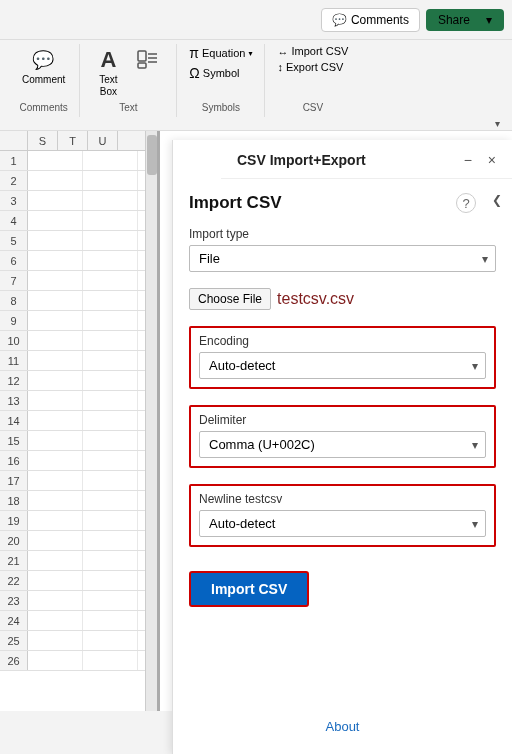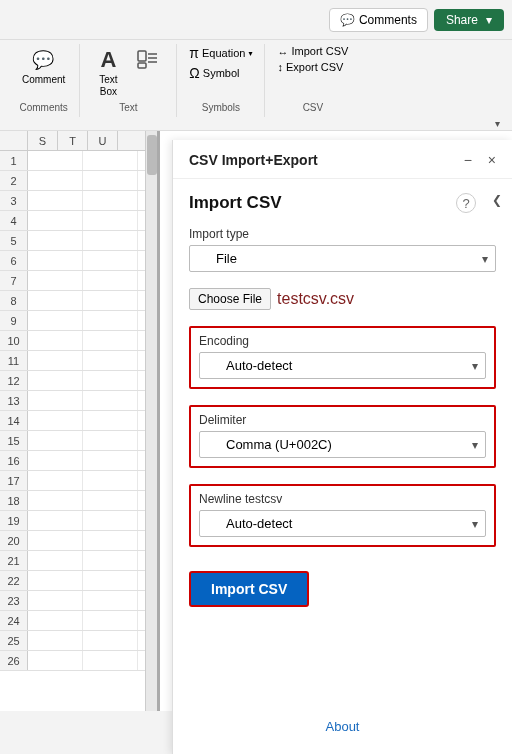--- a/index.html
+++ b/index.html
@@ -34,29 +34,29 @@
       border-radius: 4px;
       padding: 4px 10px;
       font-size: 12px;
       cursor: pointer;
       display: flex;
       align-items: center;
       gap: 4px;
     }
     .btn-share {
       background: #217346;
-      color: #ffffff;
+      color: #000000;
       border: none;
       border-radius: 4px;
       padding: 4px 12px;
       font-size: 12px;
       cursor: pointer;
       display: flex;
       align-items: center;
-      gap: 8px;
+      gap: 16px;
     }
 
     
     .ribbon {
       background: #f3f3f3;
       border-bottom: 1px solid #ddd;
       padding: 4px 8px 0 8px;
     }
     .ribbon-row {
       display: flex;
@@ -217,20 +217,21 @@
       display: flex;
       flex-direction: column;
     }
     .panel-header {
       display: flex;
       align-items: center;
       justify-content: space-between;
       padding: 10px 12px 8px 16px;
       border-bottom: 1px solid #eee;
       background: white;
+      margin-left: 48px;
     }
     .panel-title {
       font-size: 14px;
       font-weight: 600;
       color: #222;
     }
     .panel-controls {
       display: flex;
       gap: 8px;
       align-items: center;
@@ -297,21 +298,21 @@
     }
     .field-group-outlined .field-label {
       font-weight: 500;
       margin-bottom: 4px;
     }
 
     .select-box {
       width: 100%;
       border: 1px solid #bbb;
       border-radius: 2px;
-      padding: 5px 28px 5px 26px;
+      padding: 5px 28px 5px 9px;
       font-size: 13px;
       background: white;
       appearance: none;
       -webkit-appearance: none;
       position: relative;
       cursor: pointer;
     }
     .select-wrapper {
       position: relative;
     }

